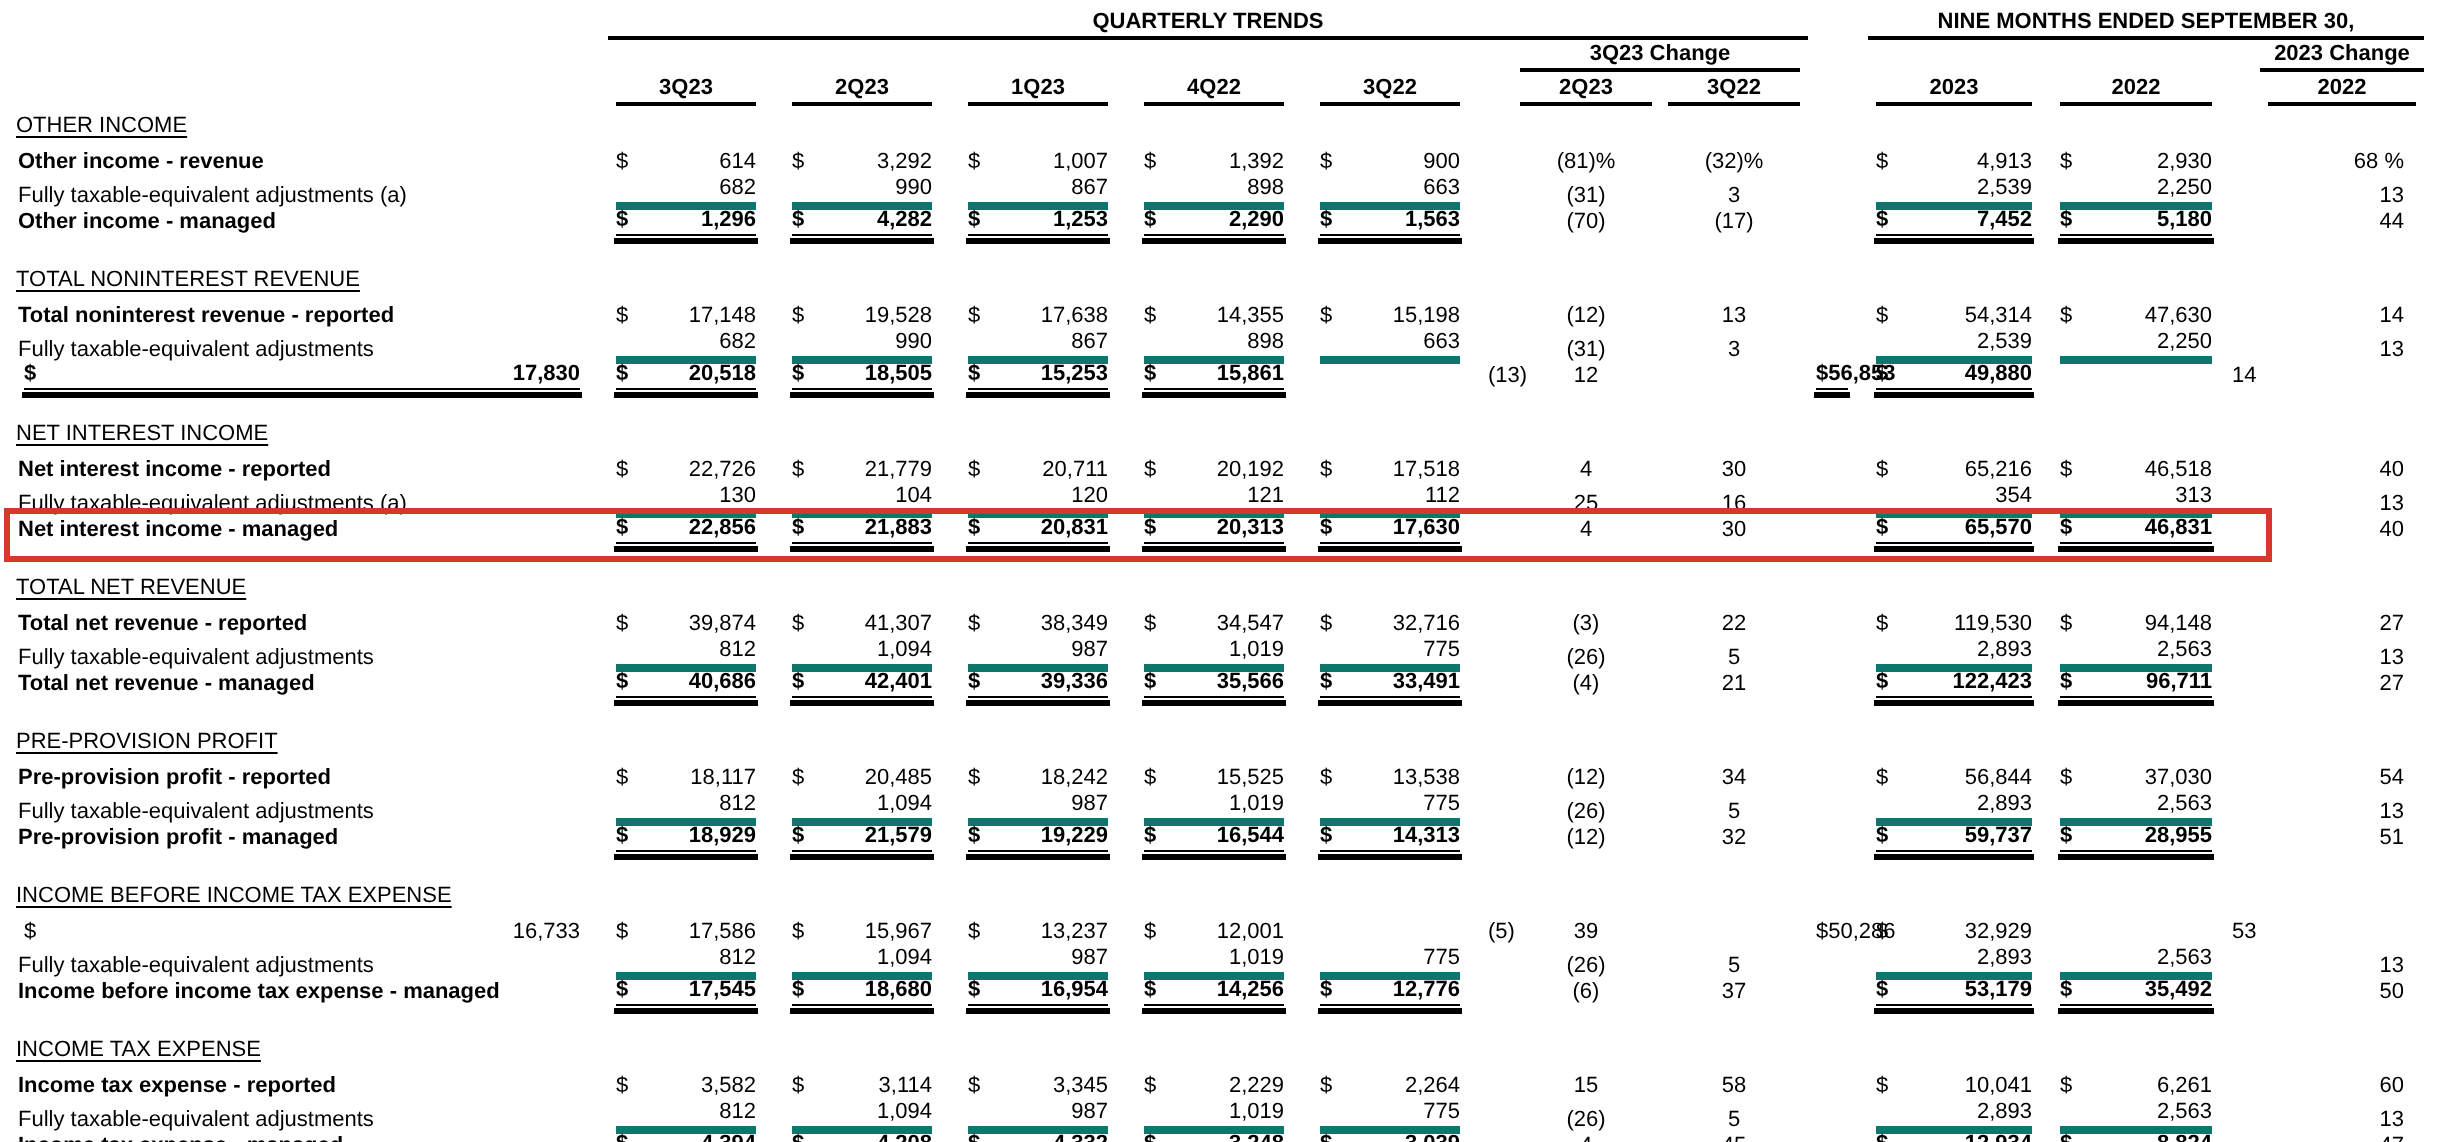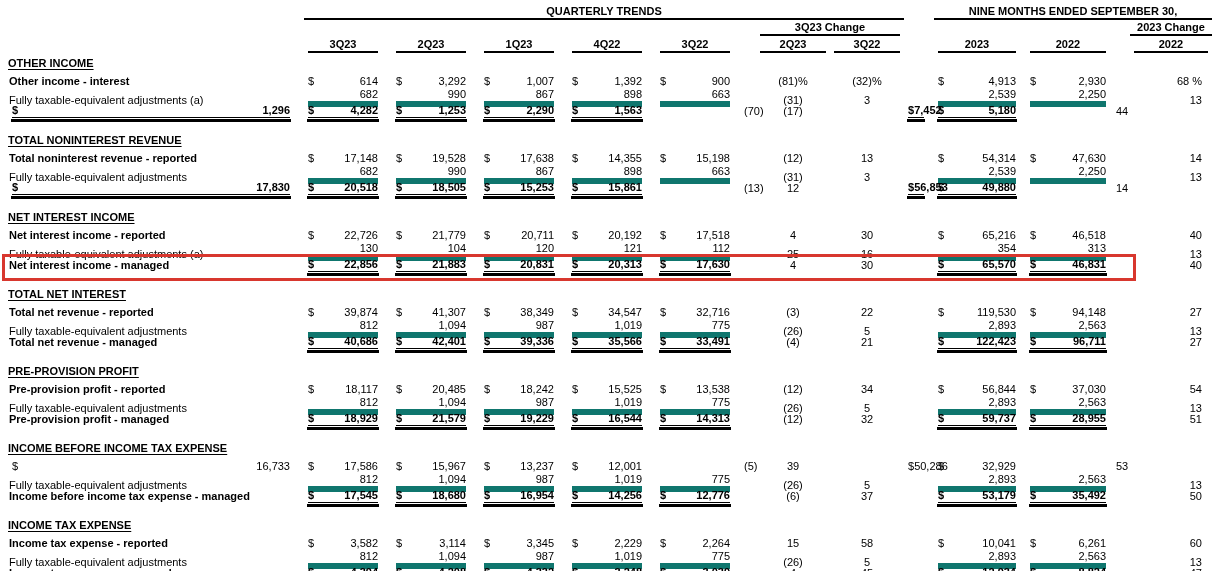--- a/index.html
+++ b/index.html
@@ -26,32 +26,32 @@
   .c2{grid-column:2} .c3{grid-column:3} .c4{grid-column:4} .c5{grid-column:5} .c6{grid-column:6}
   .c8{grid-column:8} .c9{grid-column:9} .c11{grid-column:11} .c12{grid-column:12} .c14{grid-column:14}
   .h3.qtr { margin:0 14px 0 4px; }
   .h3.ch  { margin:0 4px; }
   .h3.nmc { margin:0 10px 0 4px; }
   .h3.yo  { margin:0 4px; }
   
   .section { margin-top:16px; }
   .section:first-child { margin-top:4px; }
   .section-title {
-    font-weight:bold; text-decoration:underline; text-underline-offset:2px;
+    font-weight:normal; text-decoration:underline; text-underline-offset:2px;
     height:14px; line-height:13px; margin-bottom:2px;
   }
   .row { height:15px; position:relative; }
   .cell { line-height:13px; }
   .label-cell { grid-column:1; padding-left:1px; }
   .row-reported .label-cell, .row-managed .label-cell { font-weight:bold; }
   .money { display:flex; justify-content:space-between; margin:0 14px 0 4px; }
   .money.nine { margin-right:10px; }
   .chg { text-align:center; }
   .yoy { text-align:right; padding-right:10px; }
-  .row-adjustments .money { border-bottom:6px solid #0f766e;align-items:center; }
+  .row-adjustments .money { border-bottom:4px solid #0f766e;align-items:center; }
   .row-managed .money { font-weight:bold; border-bottom:1px solid #000; position:relative; }
   .row-managed .money::after {
     content:""; position:absolute; left:-1px; right:-1px; bottom:-5px; height:3px; background:#000;
   }
   .hl-box {
     position:absolute; left:-6px; right:76px; top:-3px; bottom:-9px;
     border:3px solid #d8372e; pointer-events:none; z-index:5;
   }
 </style>
 </head>
@@ -79,21 +79,21 @@
     <div class="h3 ch  c9">3Q22</div>
     <div class="h3 nmc c11">2023</div>
     <div class="h3 nmc c12">2022</div>
     <div class="h3 yo  c14">2022</div>
   </div>
 
   <div id="sections">
       <div class="section">
         <div class="section-title">OTHER INCOME</div>
         <div class="grid row row-reported">
-          <div class="cell label-cell">Other income - interest</div>
+          <div class="cell label-cell">Other income - revenue</div>
           <div class="cell money">
             <span class="ds">$</span>
             <span class="num">614</span>
           </div>
           <div class="cell money">
             <span class="ds">$</span>
             <span class="num">3,292</span>
           </div>
           <div class="cell money">
             <span class="ds">$</span>
@@ -153,20 +153,21 @@
             <span class="num">2,539</span>
           </div>
           <div class="cell money nine">
             <span class="ds"></span>
             <span class="num">2,250</span>
           </div>
           <div class="sp"></div>
           <div class="cell yoy">13</div>
         </div>
         <div class="grid row row-managed">
+          <div class="cell label-cell">Other income - managed</div>
           <div class="cell money">
             <span class="ds">$</span>
             <span class="num">1,296</span>
           </div>
           <div class="cell money">
             <span class="ds">$</span>
             <span class="num">4,282</span>
           </div>
           <div class="cell money">
             <span class="ds">$</span>
@@ -418,21 +419,21 @@
           </div>
           <div class="cell money nine">
             <span class="ds">$</span>
             <span class="num">46,831</span>
           </div>
           <div class="sp"></div>
           <div class="cell yoy">40</div>
         </div>
       </div>
       <div class="section">
-        <div class="section-title">TOTAL NET INTEREST</div>
+        <div class="section-title">TOTAL NET REVENUE</div>
         <div class="grid row row-reported">
           <div class="cell label-cell">Total net revenue - reported</div>
           <div class="cell money">
             <span class="ds">$</span>
             <span class="num">39,874</span>
           </div>
           <div class="cell money">
             <span class="ds">$</span>
             <span class="num">41,307</span>
           </div>

